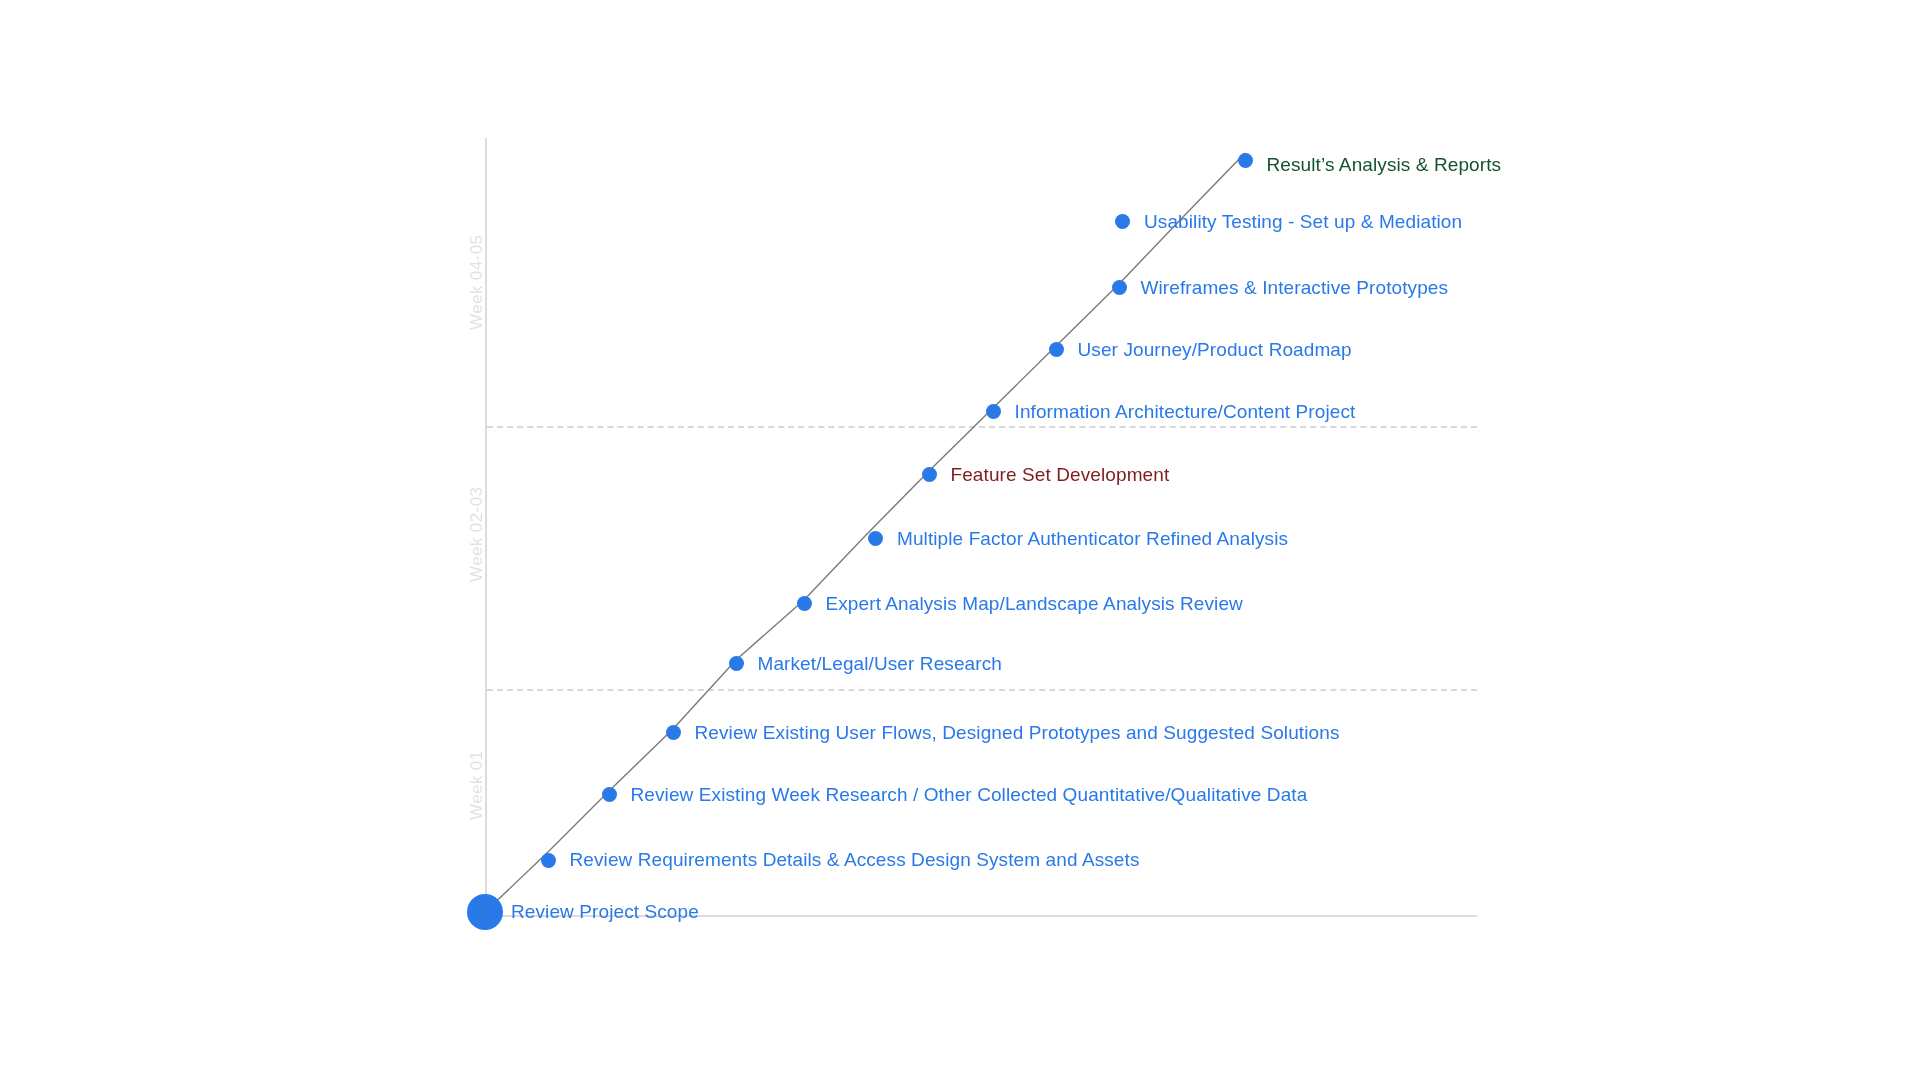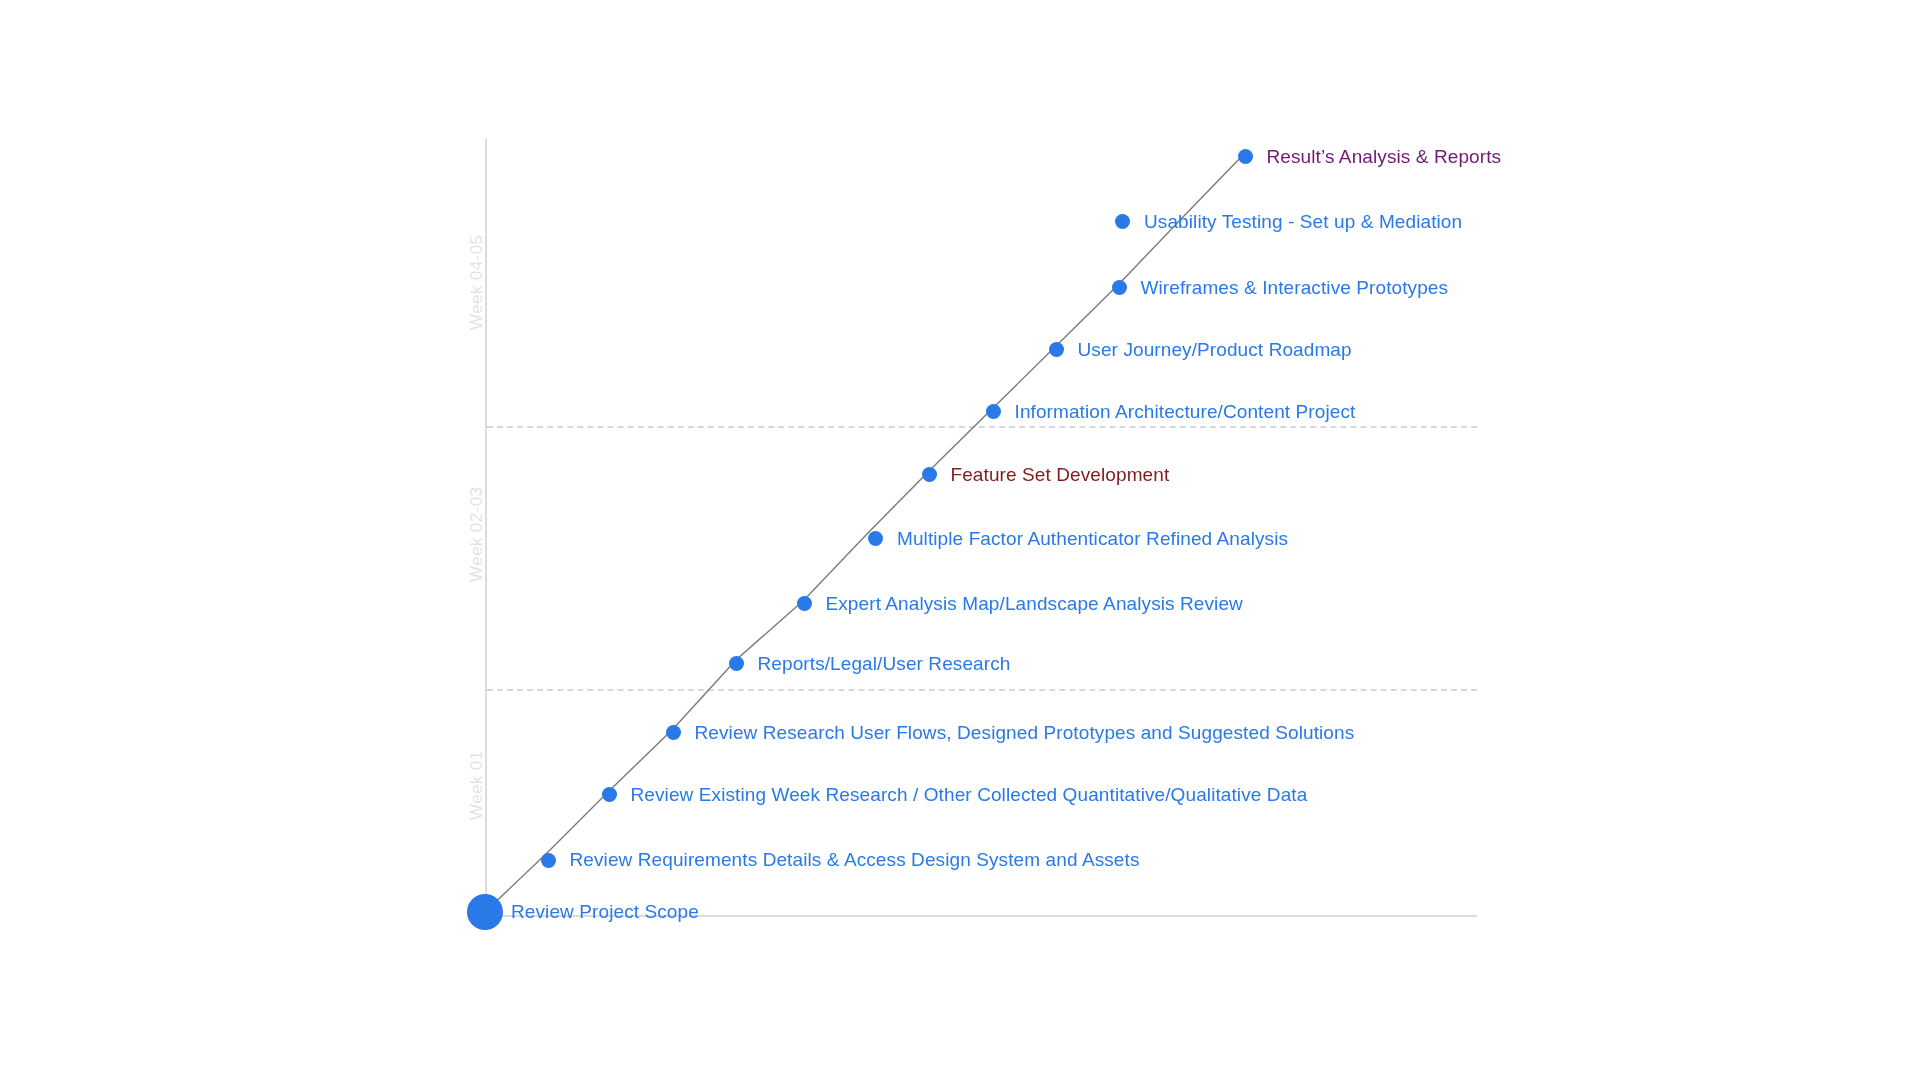--- a/index.html
+++ b/index.html
@@ -121,21 +121,21 @@
   <div class="week-label w2">Week 02-03</div>
   <div class="week-label w1">Week 01</div>
 
   <svg id="connector" viewBox="0 0 1920 1080" xmlns="http://www.w3.org/2000/svg">
     <polyline id="connector-path" fill="none" stroke="#7a7a7a" stroke-width="1.4" points="485,912 548,852 609,791 673,729 736,660 804,600 866,535 929,471 993,408 1056,346 1119,284 1182,218 1245,153"></polyline>
   </svg>
 
   <div id="milestone-layer">
       <div class="milestone" style="left: 1237.5px; top: 145.5px;">
         <span class="dot" style="background: rgb(41, 121, 232);"></span>
-        <span class="m-label" style="color: #701a75;">Result’s Analysis &amp; Reports</span>
+        <span class="m-label" style="color: #14532d; margin-top: 8px;">Result’s Analysis &amp; Reports</span>
       </div>
       <div class="milestone" style="left: 1115px; top: 210.5px;">
         <span class="dot" style="background: rgb(41, 121, 232);"></span>
         <span class="m-label" style="color: rgb(41, 121, 232);">Usability Testing - Set up &amp; Mediation</span>
       </div>
       <div class="milestone" style="left: 1111.5px; top: 276.5px;">
         <span class="dot" style="background: rgb(41, 121, 232);"></span>
         <span class="m-label" style="color: rgb(41, 121, 232);">Wireframes &amp; Interactive Prototypes</span>
       </div>
       <div class="milestone" style="left: 1048.5px; top: 338.5px;">
@@ -153,25 +153,25 @@
       <div class="milestone" style="left: 868px; top: 527.5px;">
         <span class="dot" style="background: rgb(41, 121, 232);"></span>
         <span class="m-label" style="color: rgb(41, 121, 232);">Multiple Factor Authenticator Refined Analysis</span>
       </div>
       <div class="milestone" style="left: 796.5px; top: 592.5px;">
         <span class="dot" style="background: rgb(41, 121, 232);"></span>
         <span class="m-label" style="color: rgb(41, 121, 232);">Expert Analysis Map/Landscape Analysis Review</span>
       </div>
       <div class="milestone" style="left: 728.5px; top: 652.5px;">
         <span class="dot" style="background: rgb(41, 121, 232);"></span>
-        <span class="m-label" style="color: rgb(41, 121, 232);">Reports/Legal/User Research</span>
+        <span class="m-label" style="color: rgb(41, 121, 232);">Market/Legal/User Research</span>
       </div>
       <div class="milestone" style="left: 665.5px; top: 721.5px;">
         <span class="dot" style="background: rgb(41, 121, 232);"></span>
-        <span class="m-label" style="color: rgb(41, 121, 232);">Review Research User Flows, Designed Prototypes and Suggested Solutions</span>
+        <span class="m-label" style="color: rgb(41, 121, 232);">Review Existing User Flows, Designed Prototypes and Suggested Solutions</span>
       </div>
       <div class="milestone" style="left: 601.5px; top: 783.5px;">
         <span class="dot" style="background: rgb(41, 121, 232);"></span>
         <span class="m-label" style="color: rgb(41, 121, 232);">Review Existing Week Research / Other Collected Quantitative/Qualitative Data</span>
       </div>
       <div class="milestone" style="left: 540.5px; top: 849px;">
         <span class="dot" style="background: rgb(41, 121, 232);"></span>
         <span class="m-label" style="color: rgb(41, 121, 232);">Review Requirements Details &amp; Access Design System and Assets</span>
       </div>
       <div class="milestone is-origin" style="left: 467px; top: 894px;">

